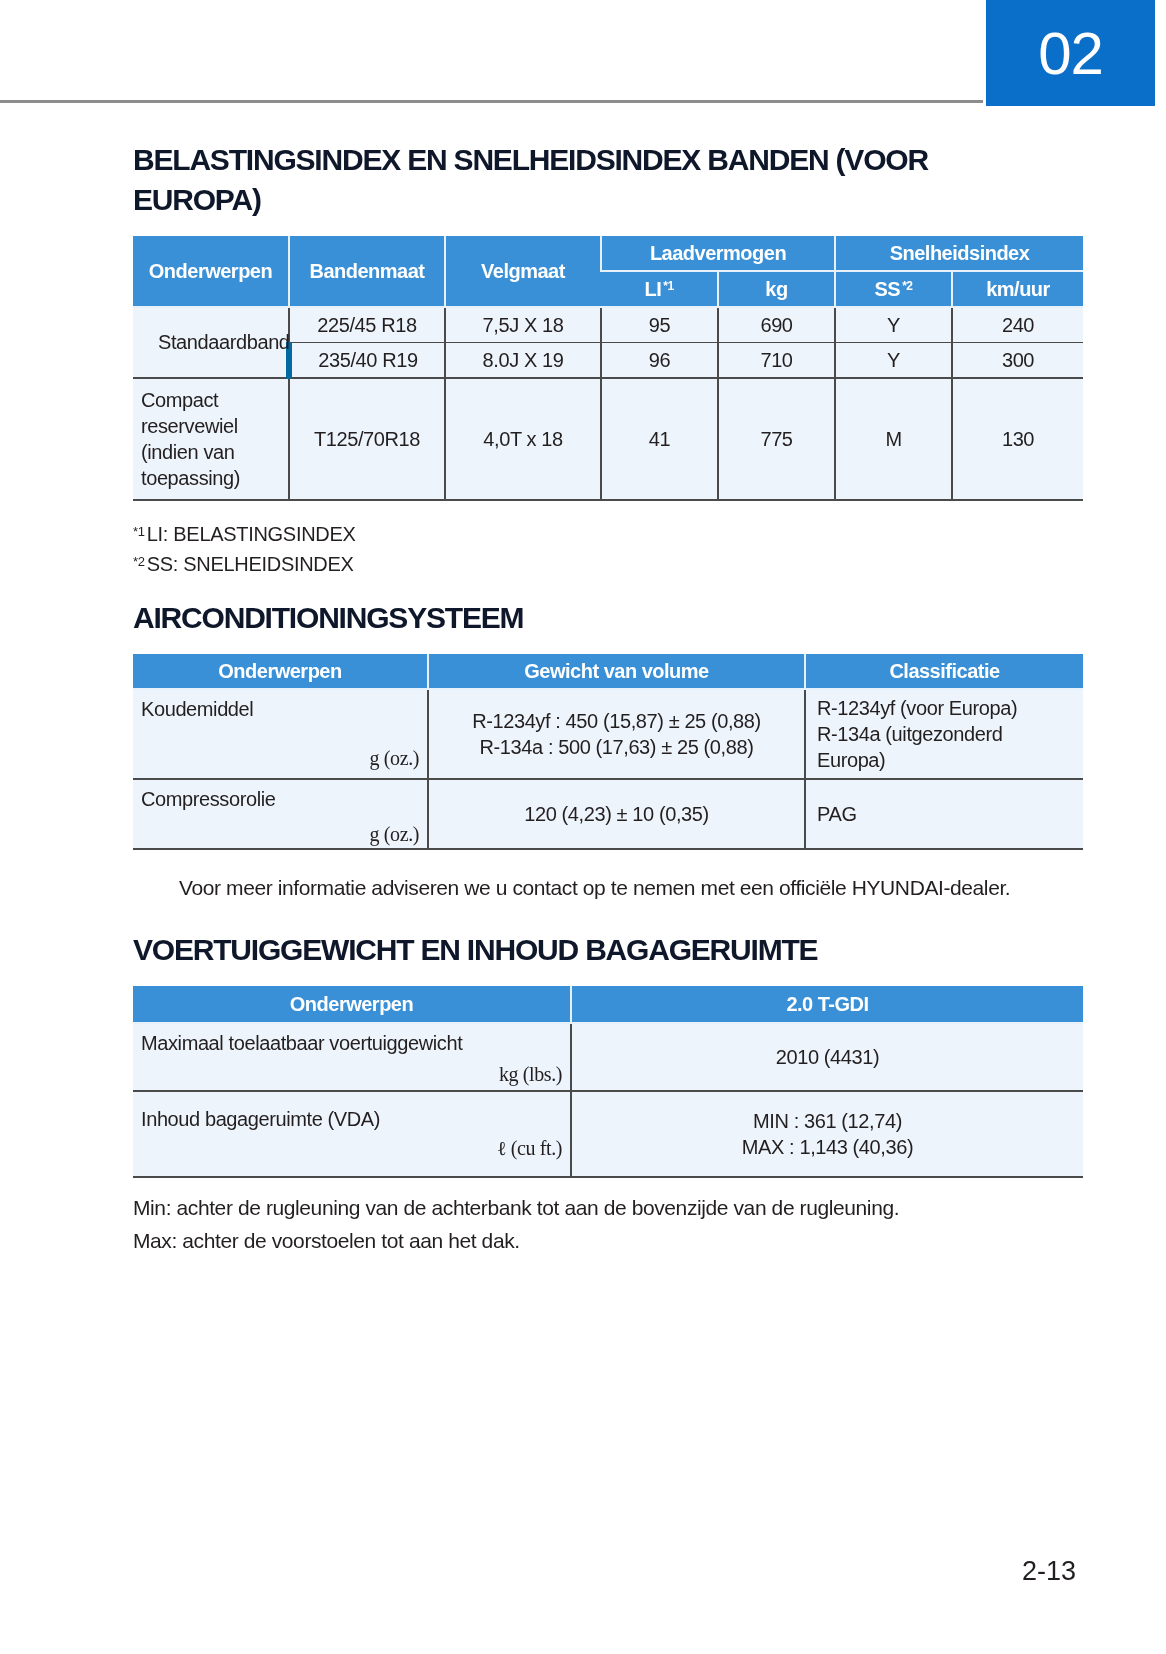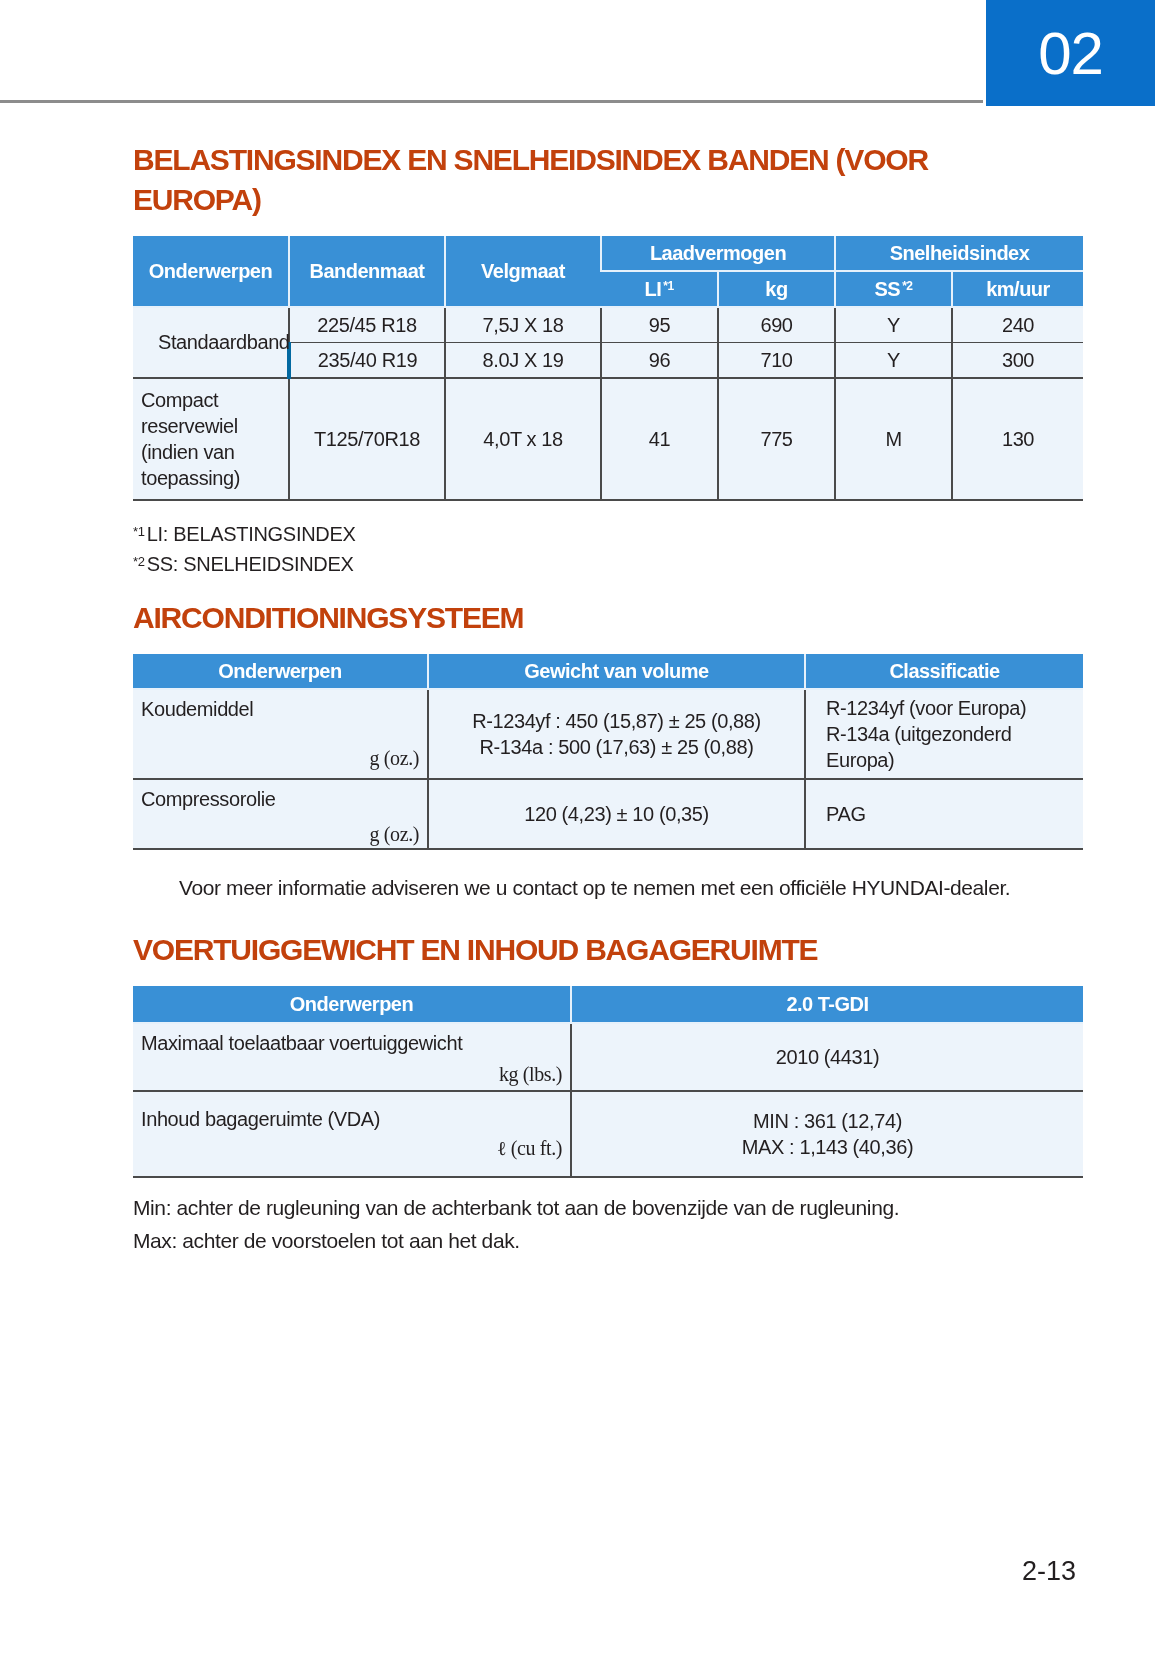--- a/index.html
+++ b/index.html
@@ -13,21 +13,21 @@
     background: #8c8c8c;
   }
   .chapter-tab {
     position: absolute; left: 986px; top: 0; width: 169px; height: 106px;
     background: #0a6fc9; color: #ffffff;
     display: flex; align-items: center; justify-content: center;
     font-size: 60px; font-weight: normal; letter-spacing: -1px;
   }
   .content { position: absolute; left: 133px; width: 950px; }
   h2 {
-    margin: 0; color: #c2410c; font-weight: bold;
+    margin: 0; color: #0f172a; font-weight: bold;
     font-size: 30px; line-height: 40px; letter-spacing: -1.2px;
   }
   table { border-collapse: collapse; width: 950px; table-layout: fixed; }
   th {
     background: #3990d6; color: #ffffff; font-weight: bold;
     font-size: 20px; letter-spacing: -0.5px;
     border-left: 2px solid #e6f1fb; border-bottom: 2px solid #e6f1fb;
     padding: 0; text-align: center;
   }
   th:first-child { border-left: none; }
@@ -53,21 +53,21 @@
     letter-spacing: -0.3px;
   }
   .footnotes .mark { font-size: 13px; vertical-align: 5px; margin-right: 2px; }
 
   
   #ac-table { top: 654px; }
   #ac-table th { height: 34px; }
   .cell-split { position: relative; height: 100%; }
   .cell-split .top-text { position: absolute; left: 8px; top: 8px; }
   .cell-split .unit-text { position: absolute; right: 8px; bottom: 8px; font-family: Liberation Serif, serif; }
-  .class-text { text-align: left; padding-left: 20px; line-height: 26px; }
+  .class-text { text-align: left; padding-left: 11px; line-height: 26px; }
 
   .note-line { position: absolute; left: 133px; font-size: 21px; letter-spacing: -0.4px; }
 
   
   #wt-table { top: 986px; }
   #wt-table th { height: 36px; }
 </style>
 </head>
 <body>
 
@@ -113,21 +113,21 @@
       <tr>
         <td rowspan="2" class="row-label">Standaardband</td>
         <td class="c thin-bottom">225/45 R18</td>
         <td class="c thin-bottom">7,5J X 18</td>
         <td class="c thin-bottom">95</td>
         <td class="c thin-bottom">690</td>
         <td class="c thin-bottom">Y</td>
         <td class="c thin-bottom">240</td>
       </tr>
       <tr>
-        <td class="c" style="border-left:4px solid #0369a1">235/40 R19</td>
+        <td class="c" style="border-left:6px solid #0369a1">235/40 R19</td>
         <td class="c">8.0J X 19</td>
         <td class="c">96</td>
         <td class="c">710</td>
         <td class="c">Y</td>
         <td class="c">300</td>
       </tr>
       <tr>
         <td class="row-label tall rowlabel-multi">
           <span>Compact</span><br>
           <span>reservewiel</span><br>

